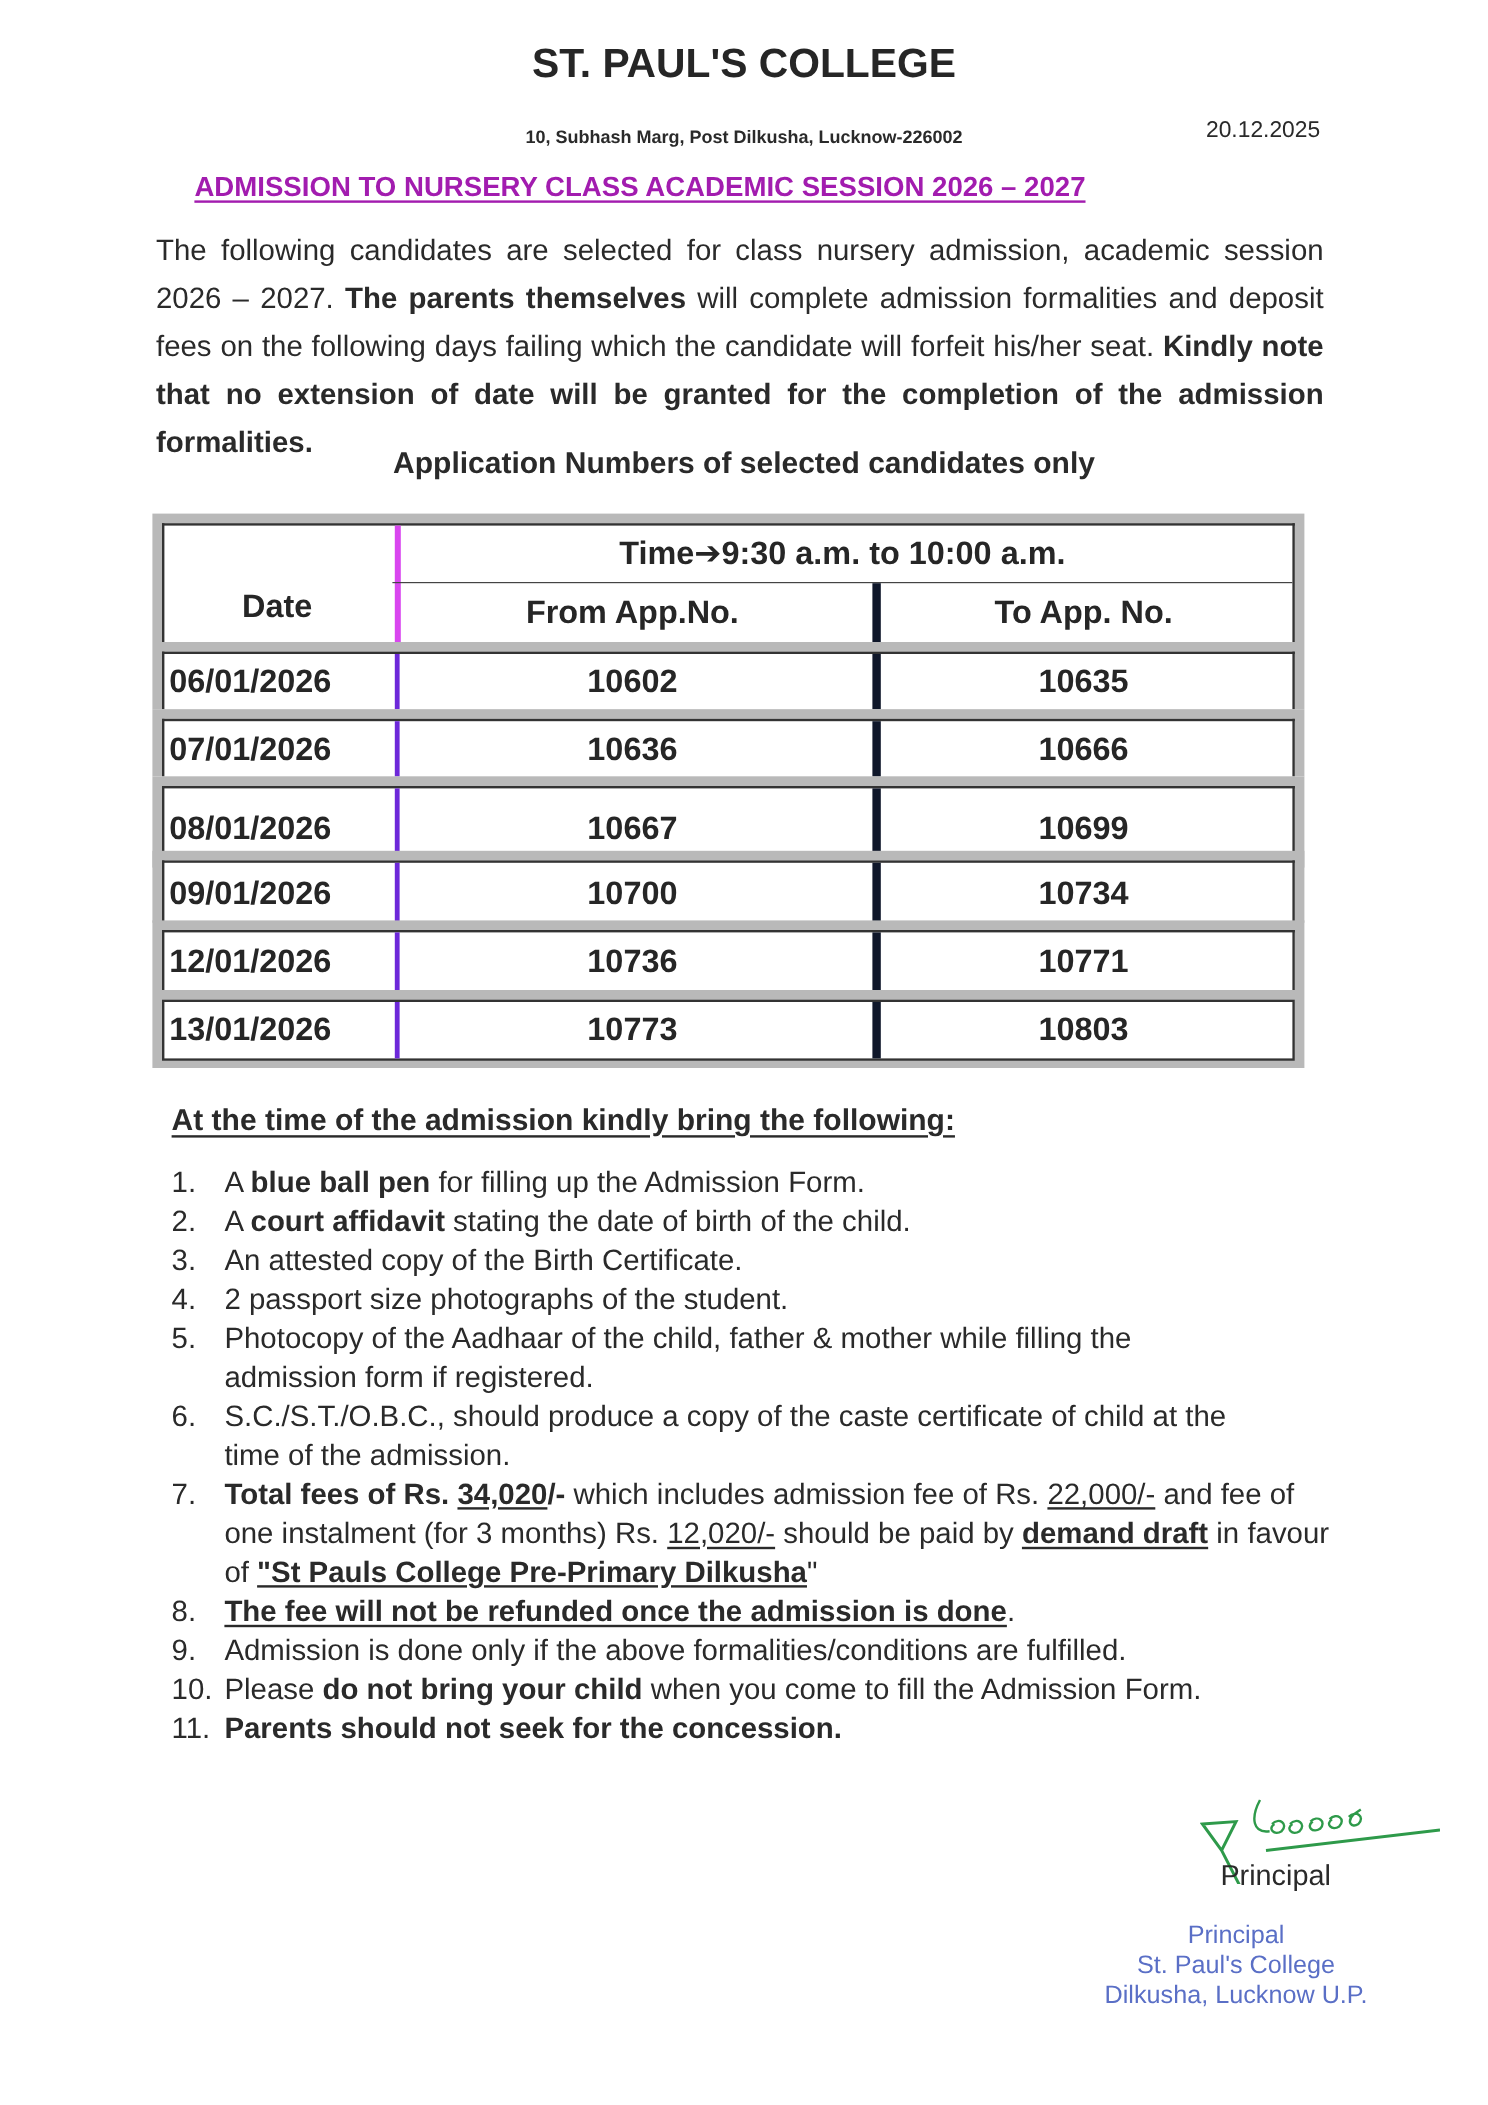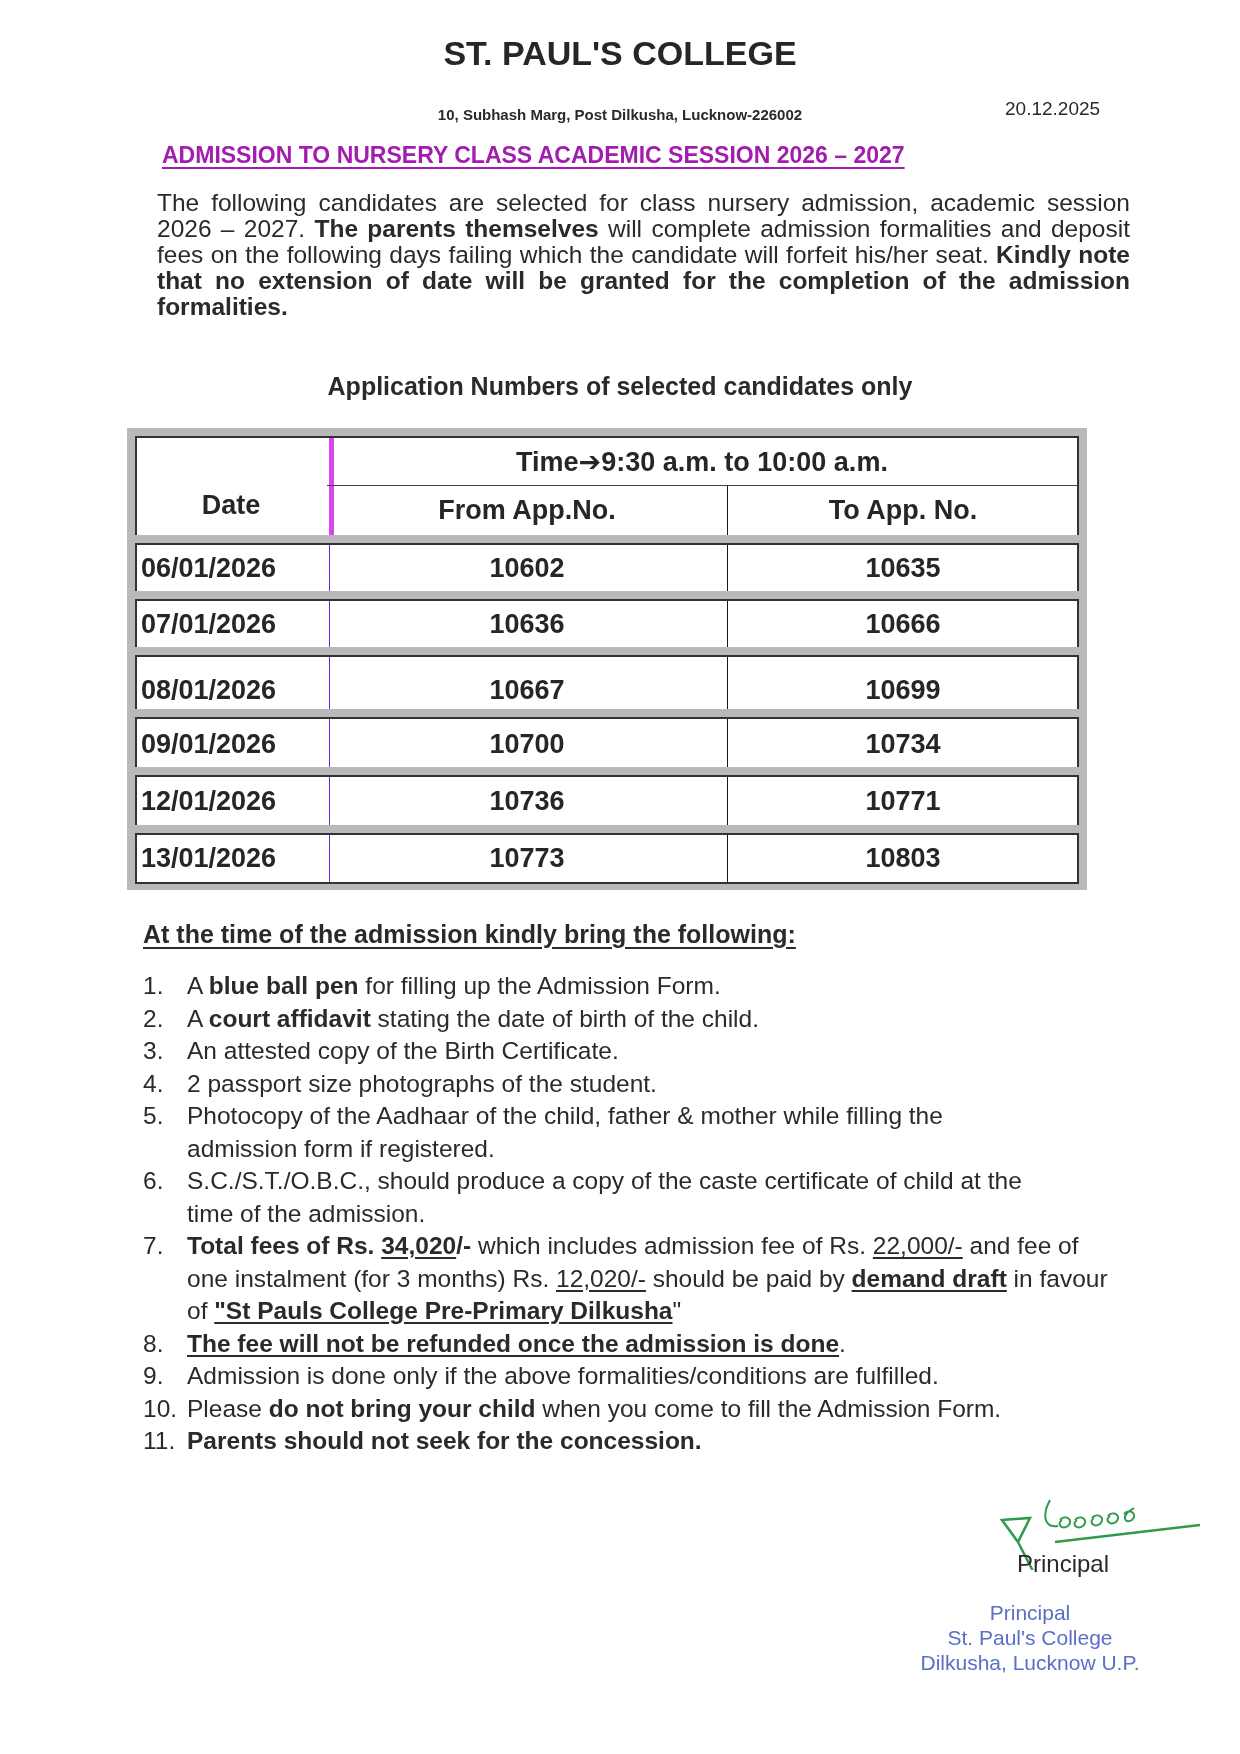--- a/index.html
+++ b/index.html
@@ -3,29 +3,29 @@
 <meta charset="utf-8">
 <style>
   html, body { margin:0; padding:0; background:#ffffff; }
   body { width:1240px; height:1754px; position:relative; overflow:hidden;
          font-family:"Liberation Sans", "DejaVu Sans", sans-serif; color:#222; }
   .abs { position:absolute; }
   .title { left:0; width:1240px; top:34px; text-align:center; font-size:34px; font-weight:bold; letter-spacing:0px; color:#262626; }
   .addr { left:0; width:1240px; top:78px; text-align:center; font-size:15px; font-weight:bold; color:#2a2a2a;margin-top:28px; }
   .date { left:1005px; top:98px; font-size:19px; color:#2a2a2a; }
   .heading { left:162px; top:142px; font-size:23px; font-weight:bold; text-decoration:underline; text-underline-offset:4px; color:#a21caf; white-space:nowrap; }
-  .para { left:157px; top:190px; width:973px; font-size:24.5px; line-height:26px; text-align:justify; color:#2a2a2a; }
+  .para { left:130px; top:190px; width:973px; font-size:24.5px; line-height:40px; text-align:justify; color:#2a2a2a; }
   .para b { font-weight:bold; }
   .subhead { left:0; width:1240px; top:372px; text-align:center; font-size:25px; font-weight:bold; color:#2a2a2a; }
   .tblwrap { left:127px; top:428px; width:960px; }
   .trow { position:absolute; left:0; width:960px; background:#b9b9b9; }
   .trow .inner { position:absolute; left:8px; right:8px; top:8px; bottom:0; background:#fff; border:2px solid #333; border-bottom:none; box-sizing:border-box; }
   .cell { position:absolute; top:0; bottom:0; font-size:27px; font-weight:bold; color:#262626; display:flex; align-items:center; }
-  .c-date { left:0; width:188px; padding-left:4px; border-right:1px solid #6d28d9; }
-  .c-from { left:190px; width:400px; justify-content:center; border-right:1px solid #0f172a; }
+  .c-date { left:0; width:188px; padding-left:4px; border-right:4px solid #6d28d9; }
+  .c-from { left:190px; width:400px; justify-content:center; border-right:7px solid #0f172a; }
   .c-to { left:592px; right:0; justify-content:center; }
   .listhead { left:143px; top:920px; font-size:25px; font-weight:bold; text-decoration:underline; text-underline-offset:4px; color:#2a2a2a; }
   ol.reqs { position:absolute; left:143px; top:970px; width:980px; margin:0; padding:0; list-style:none; font-size:24.5px; line-height:32.5px; color:#2a2a2a; }
   ol.reqs li { position:relative; padding-left:44px; }
   ol.reqs li .num { position:absolute; left:0; }
   .u { text-decoration:underline; text-underline-offset:3px; }
   .sig { left:1000px; top:1480px; width:200px; height:90px; }
   .principal { left:1017px; top:1550px; font-size:24px; color:#2a2a2a; }
   .stamp { left:880px; top:1600px; width:300px; text-align:center; font-size:21px; line-height:25px; color:#5a6fc6; }
 </style>

